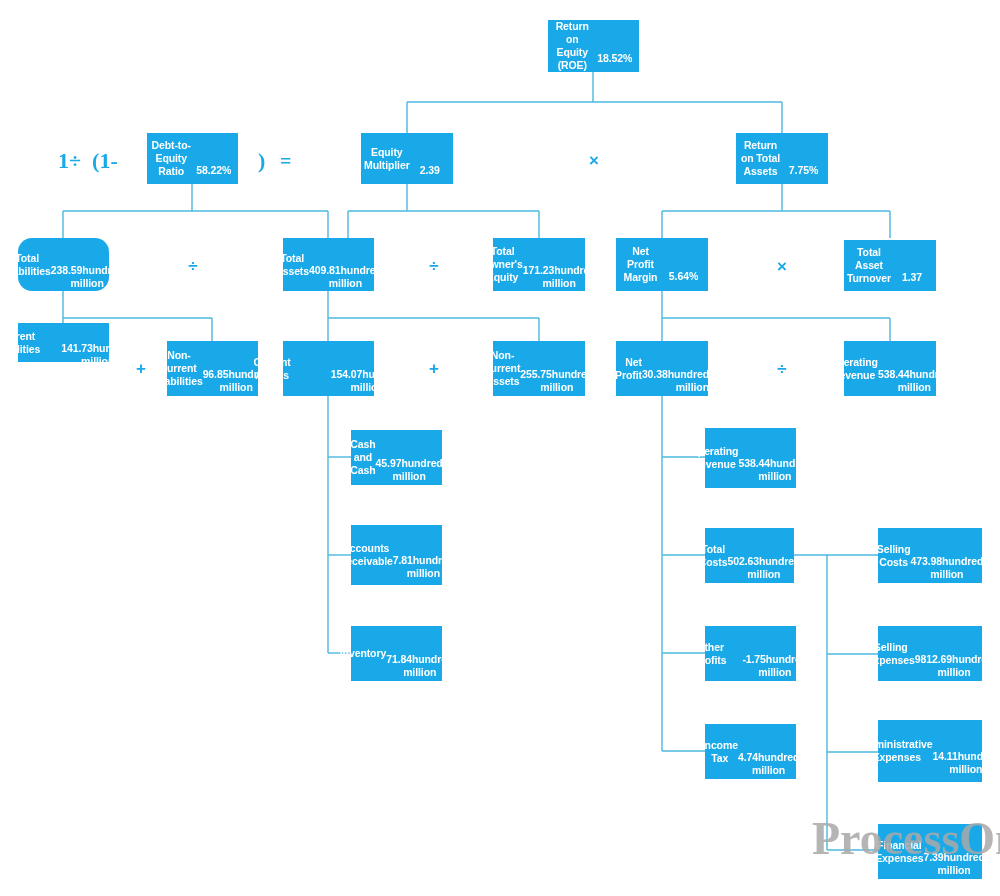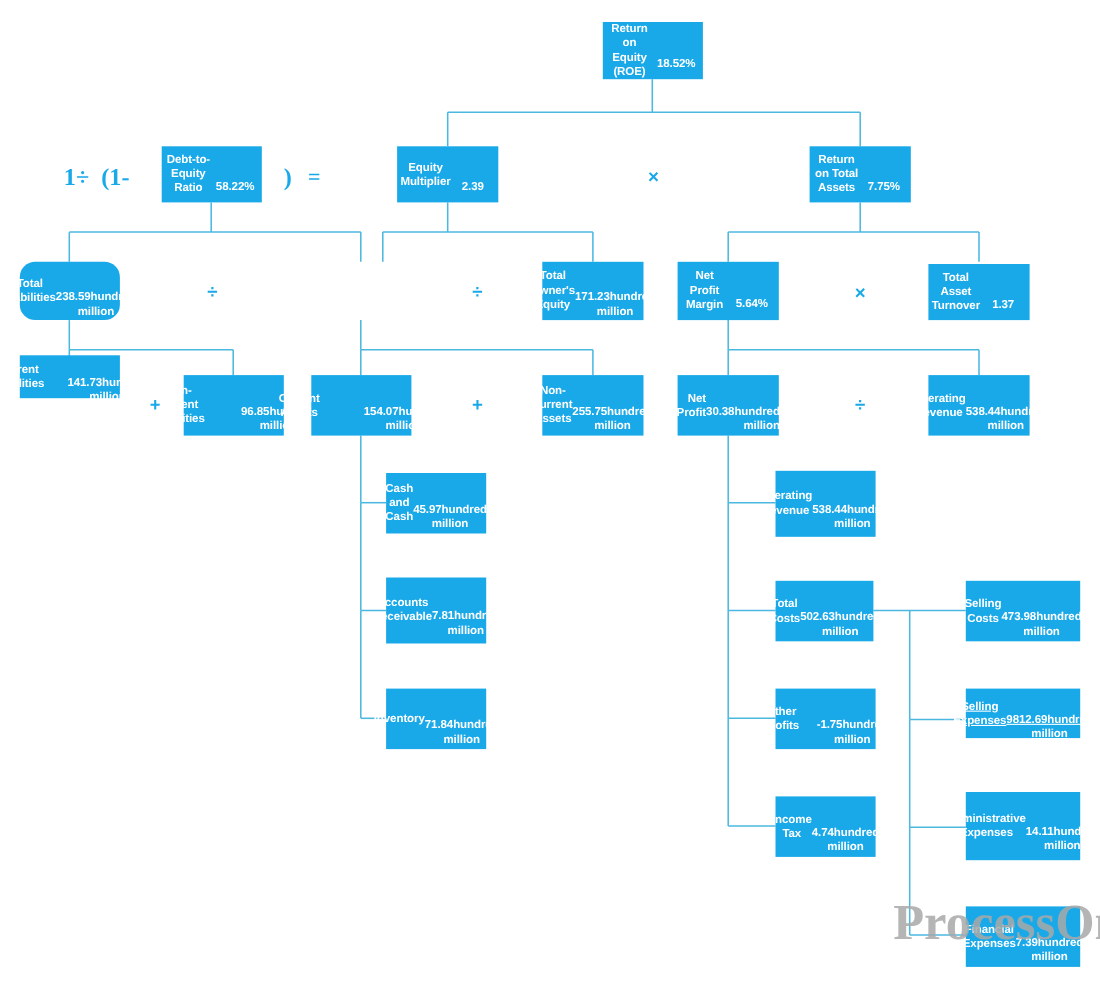--- a/index.html
+++ b/index.html
@@ -184,20 +184,24 @@
     <span class="val">7.75%</span>
   </div>
 
   <div class="node" style="left:18px; top:238px; width:91px; height:53px;border-radius:14px;">
     <span class="ttl">Total Liabilities</span>
     <span class="val">238.59hundred million</span>
   </div>
 
   <div class="op op-sym" style="left:183px; top:257px; width:20px;">÷</div>
 
+  <div class="node" style="left:283px; top:238px; width:91px; height:53px;">
+    <span class="ttl">Total Assets</span>
+    <span class="val">409.81hundred million</span>
+  </div>
 
   <div class="op op-sym" style="left:424px; top:257px; width:20px;">÷</div>
 
   <div class="node" style="left:493px; top:238px; width:92px; height:53px;">
     <span class="ttl">Total Owner's Equity</span>
     <span class="val">171.23hundred million</span>
   </div>
 
   <div class="node" style="left:616px; top:238px; width:92px; height:53px;">
     <span class="ttl">Net Profit Margin</span>
@@ -211,21 +215,21 @@
     <span class="val">1.37</span>
   </div>
 
   <div class="node" style="left:18px; top:323px; width:91px; height:39px;gap:21px;">
     <span class="ttl">Current Liabilities</span>
     <span class="val">141.73hundred million</span>
   </div>
 
   <div class="op op-sym" style="left:131px; top:360px; width:20px;">+</div>
 
-  <div class="node" style="left:167px; top:341px; width:91px; height:55px;gap:33px;">
+  <div class="node" style="left:167px; top:341px; width:91px; height:55px;">
     <span class="ttl">Non-current Liabilities</span>
     <span class="val">96.85hundred million</span>
   </div>
 
   <div class="node" style="left:283px; top:341px; width:91px; height:55px;gap:40px;">
     <span class="ttl">Current Assets</span>
     <span class="val">154.07hundred million</span>
   </div>
 
   <div class="op op-sym" style="left:424px; top:360px; width:20px;">+</div>
@@ -280,21 +284,21 @@
   <div class="node" style="left:705px; top:724px; width:91px; height:55px;">
     <span class="ttl">Income Tax</span>
     <span class="val">4.74hundred million</span>
   </div>
 
   <div class="node" style="left:878px; top:528px; width:104px; height:55px;">
     <span class="ttl">Selling Costs</span>
     <span class="val">473.98hundred million</span>
   </div>
 
-  <div class="node" style="left:878px; top:626px; width:104px; height:45px;text-decoration:underline;">
+  <div class="node" style="left:878px; top:626px; width:104px; height:55px;">
     <span class="ttl">Selling Expenses</span>
     <span class="val">9812.69hundred million</span>
   </div>
 
   <div class="node" style="left:878px; top:720px; width:104px; height:62px;">
     <span class="ttl">Administrative Expenses</span>
     <span class="val">14.11hundred million</span>
   </div>
 
   <div class="node" style="left:878px; top:824px; width:104px; height:55px;">

